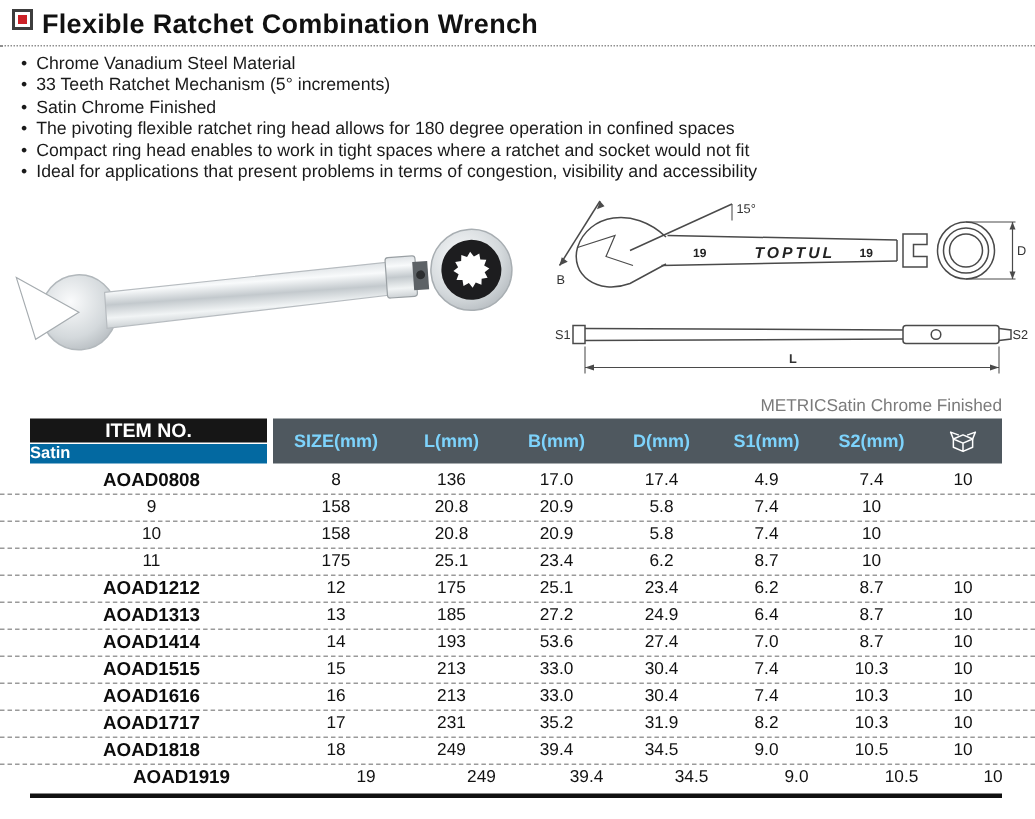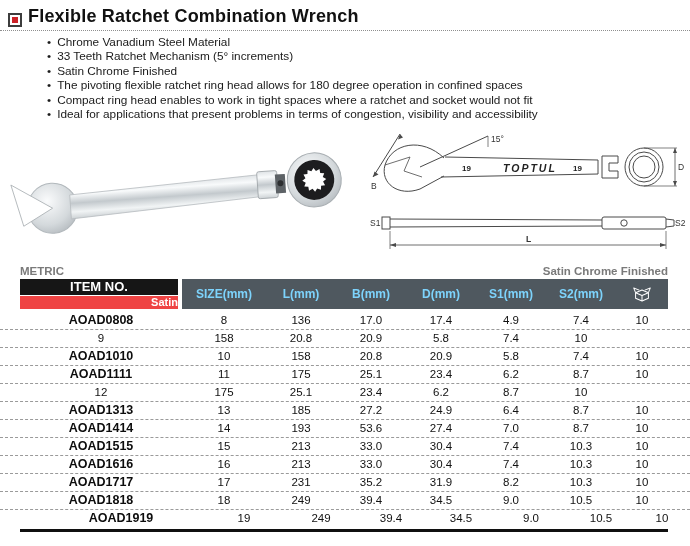--- a/index.html
+++ b/index.html
@@ -1,46 +1,46 @@
 <!DOCTYPE html>
 <html><head>
 <meta charset="utf-8">
 <style>
   * { margin:0; padding:0; box-sizing:border-box; }
   body { background:#ffffff; font-family:"Liberation Sans", sans-serif; }
   .page { position:relative; width:690px; height:546px; background:#fff; overflow:hidden; }
 
   
-  .title-row { display:flex; align-items:flex-end; padding:6px 12px 3px 8px; border-bottom:1px dotted #8f8f8f; }
+  .title-row { display:flex; align-items:flex-start; padding:6px 12px 3px 8px; border-bottom:1px dotted #8f8f8f; }
   .title-icon { width:14px; height:14px; border:2px solid #3d3d3d; background:#fff; display:inline-flex; align-items:center; justify-content:center; flex:0 0 auto; }
   .title-icon .red { width:6px; height:6px; background:#cc2127; }
   h1.title { font-size:18px; font-weight:bold; color:#111; margin-left:6px; letter-spacing:0.2px; white-space:nowrap; }
 
   
-  ul.features { list-style:none; padding:4px 0 0 14px;margin-left:33px; }
+  ul.features { list-style:none; padding:4px 0 0 14px; }
   ul.features li { font-size:11.8px; color:#1a1a1a; line-height:14.4px; }
   ul.features li .dot { margin-right:6px; }
 
   
   .figures { position:relative; height:140px; margin-top:2px; }
   .photo-svg { position:absolute; left:8px; top:2px; }
   .front-svg { position:absolute; left:370px; top:4px; }
   .side-svg  { position:absolute; left:370px; top:86px; }
   .draw-text { font-family:"Liberation Sans", sans-serif; font-size:8.5px; fill:#333; }
   .stamp { font-weight:bold; font-size:8px; fill:#222; }
   .brand { font-weight:bold; font-style:italic; font-size:10.5px; letter-spacing:2px; fill:#222; }
 
   
-  .meta-row { display:flex; justify-content:space-between; margin:2px 22px 2px 20px; font-size:11.5px; color:#7a7a7a;font-weight:bold; }
+  .meta-row { display:flex; justify-content:flex-end; margin:2px 22px 2px 20px; font-size:11.5px; color:#7a7a7a; }
 
   
   .thead { display:grid; grid-template-columns:158px 4px 84px 70px 70px 70px 70px 70px 52px; margin:0 22px 0 20px; }
   .item-stack { display:flex; flex-direction:column; }
   .item-no-bar { background:#161616; color:#fff; font-weight:bold; font-size:13px; text-align:center; height:16px; line-height:16px; }
-  .satin-bar { background:#ef4444; color:#fff; font-weight:bold; font-size:11px; text-align:right; height:13px; line-height:13px; margin-top:1px; }
+  .satin-bar { background:#0369a1; color:#fff; font-weight:bold; font-size:11px; text-align:left; height:13px; line-height:13px; margin-top:1px; }
   .hcell { background:#4f585f; color:#7dd3fc; font-weight:bold; font-size:12px; text-align:center; height:30px; line-height:30px; }
   .hcell.icon-cell { display:flex; align-items:center; justify-content:center; }
 
   .tbody { margin-top:3px; }
   .trow { display:grid; grid-template-columns:162px 84px 70px 70px 70px 70px 70px 52px; padding:0 22px 0 20px; height:18px; line-height:17px; border-bottom:1px dashed #9a9a9a; }
   .trow:last-child { border-bottom:none;padding-left:40px; }
   .trow .c { text-align:center; font-size:11.5px; color:#111; }
   .trow .item { font-weight:bold; font-size:12.5px; color:#0d0d0d; }
   .table-endbar { height:3px; background:#101010; margin:1px 22px 0 20px; }
 </style>
@@ -186,40 +186,39 @@
       <div class="trow">
       <div class="c">9</div>
       <div class="c">158</div>
       <div class="c">20.8</div>
       <div class="c">20.9</div>
       <div class="c">5.8</div>
       <div class="c">7.4</div>
       <div class="c">10</div>
     </div>
       <div class="trow">
-      <div class="c item">AOAD1010</div>
       <div class="c">10</div>
       <div class="c">158</div>
       <div class="c">20.8</div>
       <div class="c">20.9</div>
       <div class="c">5.8</div>
       <div class="c">7.4</div>
       <div class="c">10</div>
     </div>
       <div class="trow">
-      <div class="c item">AOAD1111</div>
       <div class="c">11</div>
       <div class="c">175</div>
       <div class="c">25.1</div>
       <div class="c">23.4</div>
       <div class="c">6.2</div>
       <div class="c">8.7</div>
       <div class="c">10</div>
     </div>
       <div class="trow">
+      <div class="c item">AOAD1212</div>
       <div class="c">12</div>
       <div class="c">175</div>
       <div class="c">25.1</div>
       <div class="c">23.4</div>
       <div class="c">6.2</div>
       <div class="c">8.7</div>
       <div class="c">10</div>
     </div>
       <div class="trow">
       <div class="c item">AOAD1313</div>

